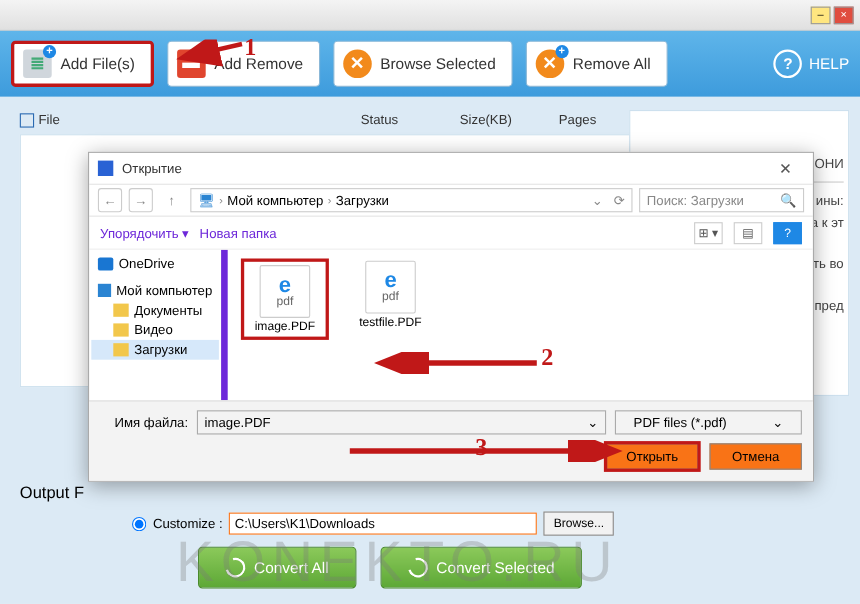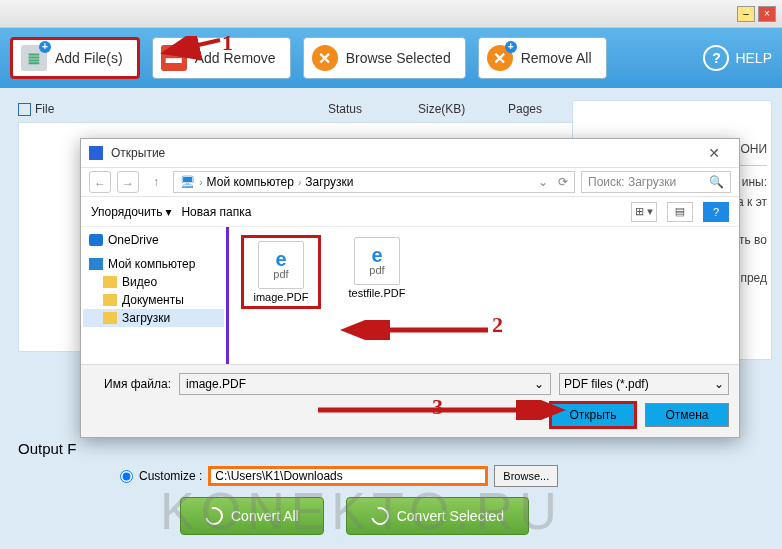--- a/index.html
+++ b/index.html
@@ -34,61 +34,61 @@
 .list-header .c4 { width:70px;}
 .chk { width:13px; height:13px; border:1px solid #2a6ab2; }
 .list-body { background:#fff; height:230px; border:1px solid #cde0ee;}
 
 .right-panel { position:absolute; top:12px; right:10px; width:200px; height:260px; background:#fff; border:1px solid #cde0ee; padding:8px 4px; font-size:12px; color:#444; overflow:hidden;}
 .right-panel hr { margin:6px 0; border:none; border-top:1px solid #ccc;}
 .rp-line { text-align:right; padding:3px 0; white-space:nowrap;}
 
 .output-row { position:absolute; bottom:92px; left:18px; font-size:15px; font-weight:normal;}
 .customize-row { position:absolute; bottom:62px; left:120px; display:flex; align-items:center; gap:6px; font-size:12px;}
-.customize-row input[type=text]{ width:280px; height:20px; border:3px solid #f97316; padding:0 4px; font-size:12px;}
+.customize-row input[type=text]{ width:280px; height:20px; border:1px solid #f97316; padding:0 4px; font-size:12px;}
 .browse-btn { height:22px; padding:0 8px; font-size:11px; border:1px solid #888; background:#f2f2f2; cursor:pointer;}
 
 .convert-row { position:absolute; bottom:14px; left:180px; display:flex; gap:22px;}
 .convert-btn { height:38px; padding:0 24px; background:linear-gradient(#8bc95a,#5da836); border:1px solid #4a8a2c; border-radius:4px; color:#fff; font-size:14px; display:flex; align-items:center; gap:8px; cursor:pointer;}
 .cycle { width:18px; height:18px; border:2px solid #fff; border-radius:50%; border-left-color:transparent; transform:rotate(30deg);}
 
 
 .dialog { position:absolute; top:138px; left:80px; width:660px; height:300px; background:#fff; border:1px solid #aaa; box-shadow:0 4px 18px rgba(0,0,0,.35); display:flex; flex-direction:column; z-index:50;}
 .dlg-title { height:28px; display:flex; align-items:center; padding:0 8px; font-size:12px; color:#333;}
 .dlg-title .sq { width:14px; height:14px; background:#2962d4; margin-right:8px;}
 .dlg-close { margin-left:auto; width:34px; height:20px; display:flex; align-items:center; justify-content:center; font-size:14px; color:#555; cursor:pointer;}
 .dlg-nav { height:30px; border-top:1px solid #e4e4e4; border-bottom:1px solid #e4e4e4; display:flex; align-items:center; padding:0 8px; gap:6px; font-size:12px;}
 .nav-arrow { width:22px; height:22px; border:1px solid #ccc; border-radius:3px; display:flex; align-items:center; justify-content:center; color:#888; cursor:pointer; font-size:12px;}
 .nav-path { flex:1; display:flex; align-items:center; gap:4px; border:1px solid #ccc; height:22px; padding:0 6px;}
 .nav-path .sep { color:#888; font-size:10px;}
 .nav-search { width:150px; height:22px; border:1px solid #ccc; display:flex; align-items:center; padding:0 6px; color:#888;}
 .dlg-toolbar { height:30px; display:flex; align-items:center; padding:0 10px; gap:10px; font-size:12px; border-bottom:1px solid #eee;}
-.dlg-toolbar .txt-btn { color:#000000; cursor:pointer; display:flex; gap:3px;}
+.dlg-toolbar .txt-btn { color:#6d28d9; cursor:pointer; display:flex; gap:3px;}
 .dlg-toolbar .spacer { flex:1;}
 .view-btn { width:26px; height:20px; border:1px solid #ccc; display:flex; align-items:center; justify-content:center; font-size:11px; cursor:pointer; color:#555;}
 .dlg-body { flex:1; display:flex; overflow:hidden;}
-.dlg-tree { width:148px; border-right:3px solid #6d28d9; padding:4px 2px; font-size:12px; overflow:hidden;}
+.dlg-tree { width:126px; border-right:6px solid #6d28d9; padding:4px 2px; font-size:12px; overflow:hidden;}
 .tree-item { display:flex; align-items:center; gap:5px; padding:2px 6px; white-space:nowrap; cursor:pointer;}
 .tree-item.sel { background:#d6e8fa;}
 .ti-ico { width:14px; height:12px; }
 .ti-cloud { background:#1976d2; border-radius:2px;}
 .ti-pc { background:#2a84d2;}
 .ti-folder { background:#f2c74b;}
 .dlg-files { flex:1; padding:10px 14px; display:flex; gap:20px; align-items:flex-start;}
 .file-tile { width:76px; text-align:center; font-size:11px; cursor:pointer;}
 .file-tile.sel { outline:3px solid #c01818; outline-offset:-1px; padding:4px 2px;}
 .pdf-ico { width:46px; height:48px; margin:0 auto 2px; border:1px solid #ccc; border-radius:2px; display:flex; flex-direction:column; align-items:center; justify-content:center; font-size:11px; color:#666; background:#fff;}
 .pdf-ico .e { color:#1e88e5; font-size:20px; font-weight:bold; line-height:18px;}
 .dlg-footer { padding:8px 10px 10px; background:#f3f3f3; border-top:1px solid #ddd;}
 .ft-row { display:flex; align-items:center; gap:8px; font-size:12px; margin-bottom:8px;}
 .ft-row label { width:80px; text-align:right;}
 .ft-row .fn-input { flex:1; height:22px; border:1px solid #aaa; padding:0 6px; display:flex; align-items:center; justify-content:space-between;}
-.ft-row .type-sel { width:170px; height:22px; border:1px solid #aaa; padding:0 4px; display:flex; align-items:center; justify-content:space-between;}
+.ft-row .type-sel { width:170px; height:22px; border:1px solid #aaa; padding:0 16px; display:flex; align-items:center; justify-content:space-between;}
 .ft-btns { display:flex; gap:10px; justify-content:flex-end;}
-.dlg-btn { width:84px; height:24px; border:1px solid #888; background:#0ea5e9; font-size:12px; cursor:pointer;}
+.dlg-btn { width:84px; height:24px; border:1px solid #888; background:#f97316; font-size:12px; cursor:pointer;}
 .dlg-btn.primary { outline:3px solid #c01818; outline-offset:-1px;}
 
 
 .annot { position:absolute; z-index:100; pointer-events:none; }
 .annot-num { color:#c01818; font-size:22px; font-weight:bold; font-family:Georgia,serif;}
 .arrow-svg { position:absolute; z-index:99; pointer-events:none;}
 
 
 .watermark { position:absolute; bottom:8px; left:160px; font-size:52px; letter-spacing:6px; color:rgba(120,120,120,.32); font-weight:400; z-index:5; white-space:nowrap;}
 </style>
@@ -212,25 +212,25 @@
           <span class="ti-ico ti-cloud"></span>
           <span>OneDrive</span>
         </div>
       <div style="height:6px"></div>
       <div class="tree-item">
           <span class="ti-ico ti-pc"></span>
           <span>Мой компьютер</span>
         </div>
       <div class="tree-item" style="padding-left:20px">
           <span class="ti-ico ti-folder"></span>
-          <span>Видео</span>
+          <span>Документы</span>
         </div>
       <div class="tree-item" style="padding-left:20px">
           <span class="ti-ico ti-folder"></span>
-          <span>Документы</span>
+          <span>Видео</span>
         </div>
       <div class="tree-item sel" style="padding-left:20px">
           <span class="ti-ico ti-folder"></span>
           <span>Загрузки</span>
         </div>
     </div>
     <div class="dlg-files">
       <div class="file-tile sel">
         <div class="pdf-ico">
             <span class="e">e</span>

